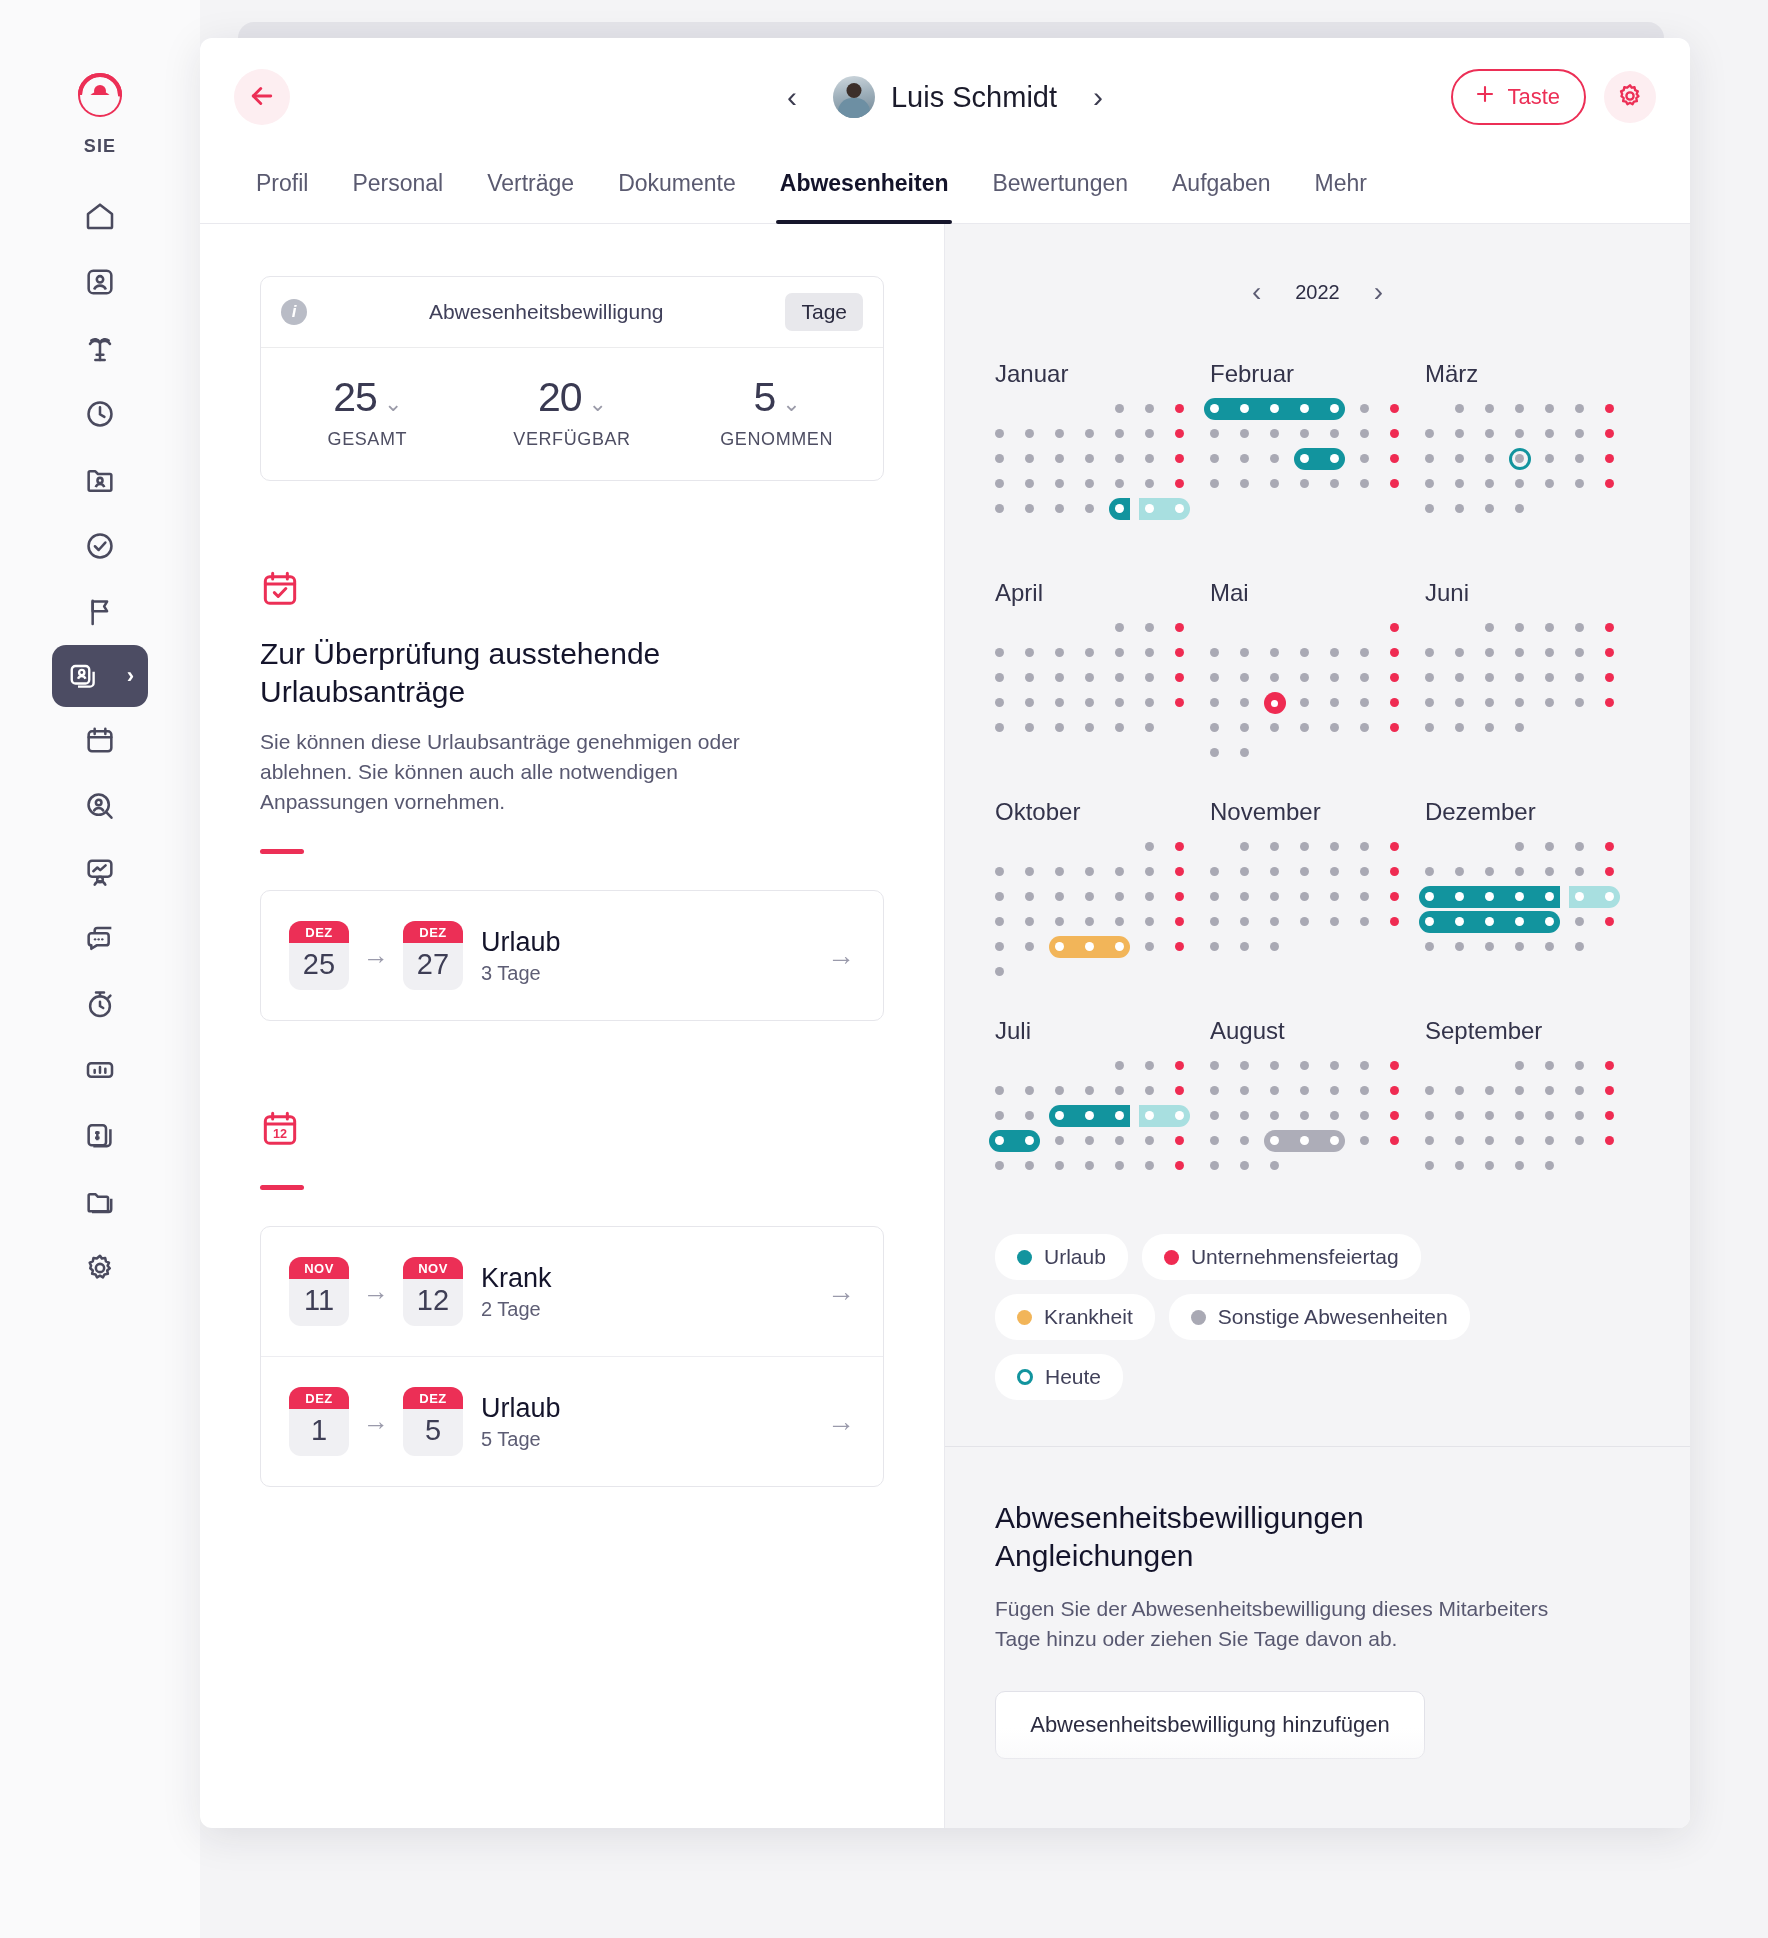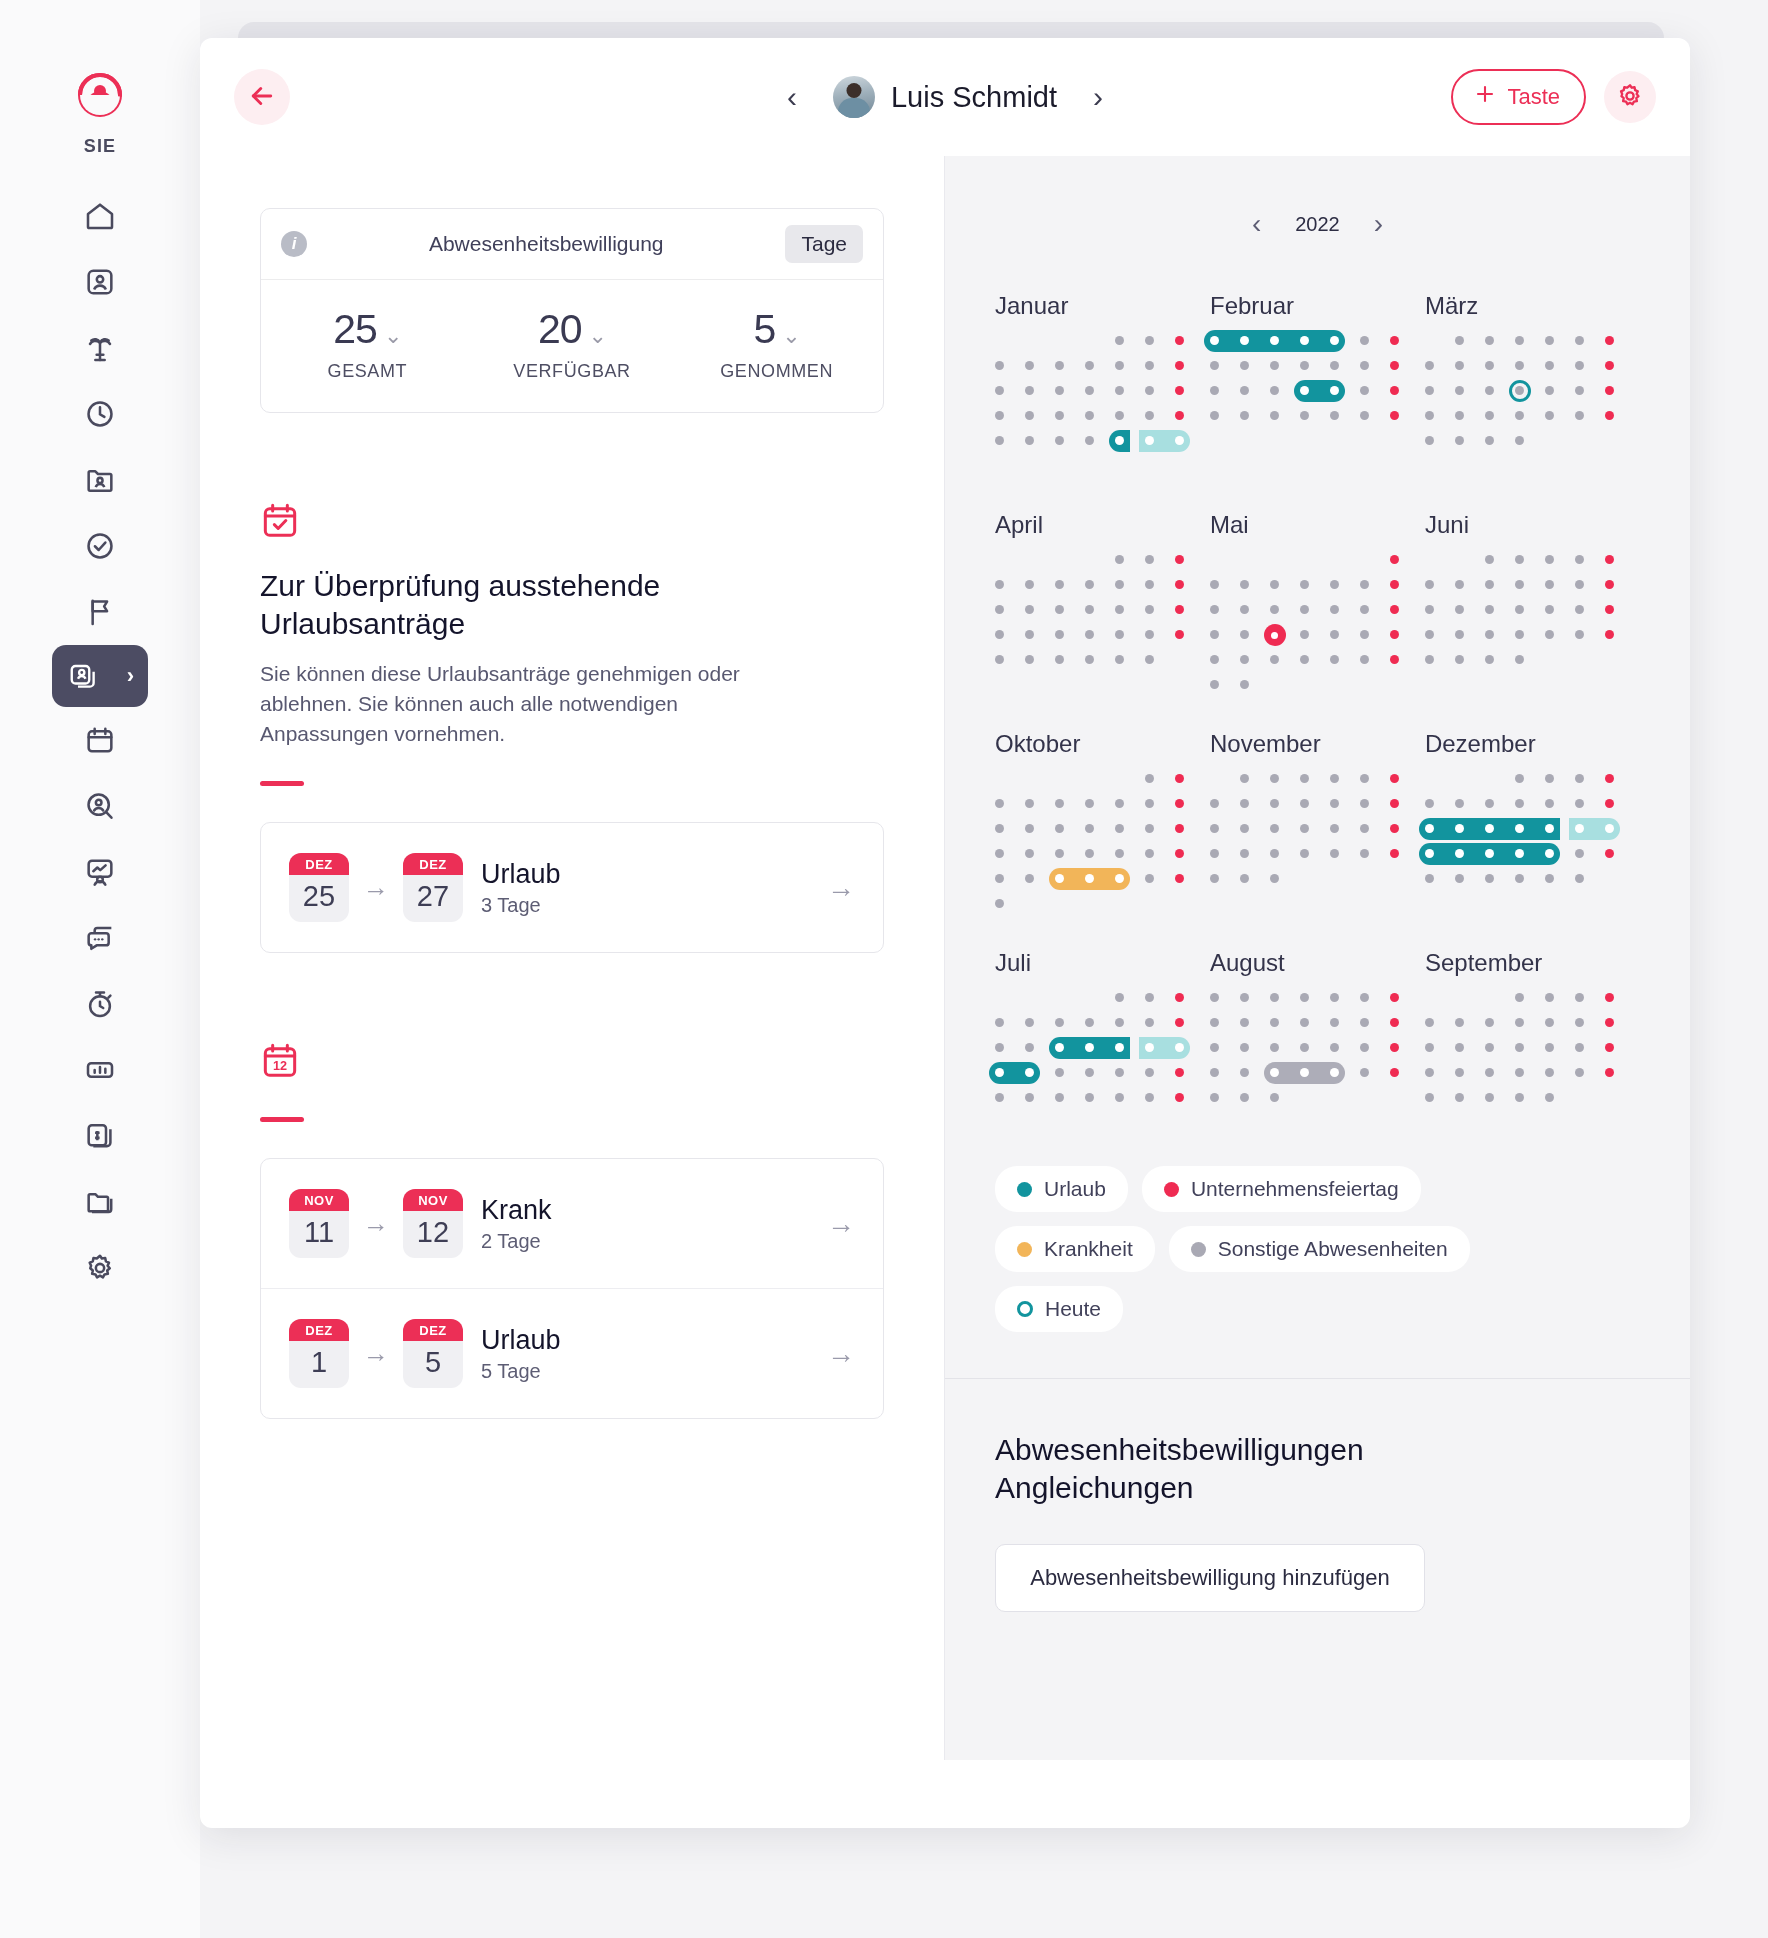--- a/index.html
+++ b/index.html
@@ -376,20 +376,30 @@
         <span>
           <svg width="28" height="28" viewBox="0 0 24 24" fill="none" stroke="#ec2f56" stroke-width="2" stroke-linejoin="round">
               <circle cx="12" cy="12" r="3.1"></circle>
               <path d="M12 2.8l1.4 2.1 2.5-.4.5 2.5 2.3 1-1 2.3 1.6 1.9-1.9 1.7.5 2.5-2.5.4-1.2 2.2-2.2-1.2-2.2 1.2-1.2-2.2-2.5-.4.5-2.5-1.9-1.7L5.3 10.3l-1-2.3 2.3-1 .5-2.5 2.5.4z"></path>
             </svg>
         </span>
       </button>
     </div>
   </div>
 
+  <div class="tabs">
+    <button class="tab">Profil</button>
+    <button class="tab">Personal</button>
+    <button class="tab">Verträge</button>
+    <button class="tab">Dokumente</button>
+    <button class="tab active">Abwesenheiten</button>
+    <button class="tab">Bewertungen</button>
+    <button class="tab">Aufgaben</button>
+    <button class="tab">Mehr</button>
+  </div>
 
   <div class="split">
 
     <div class="left-pane">
 
       <div class="allow-card">
         <div class="allow-head">
           <span class="info-ico">i</span>
           <span class="allow-title">Abwesenheitsbewilligung</span>
           <button class="tage-pill">Tage</button>
@@ -970,19 +980,20 @@
         <div class="lg">
             <span class="sw ring"></span>
             <span>Heute</span>
           </div>
       </div>
 
       <div class="divider-h"></div>
 
       <div class="adj">
         <div class="adj-title">Abwesenheitsbewilligungen Angleichungen</div>
+        <div class="adj-sub">Fügen Sie der Abwesenheitsbewilligung dieses Mitarbeiters Tage hinzu oder ziehen Sie Tage davon ab.</div>
         <button class="adj-btn">Abwesenheitsbewilligung hinzufügen</button>
       </div>
 
       <div class="fade"></div>
     </div>
   </div>
 </div>
 
 </body></html>

